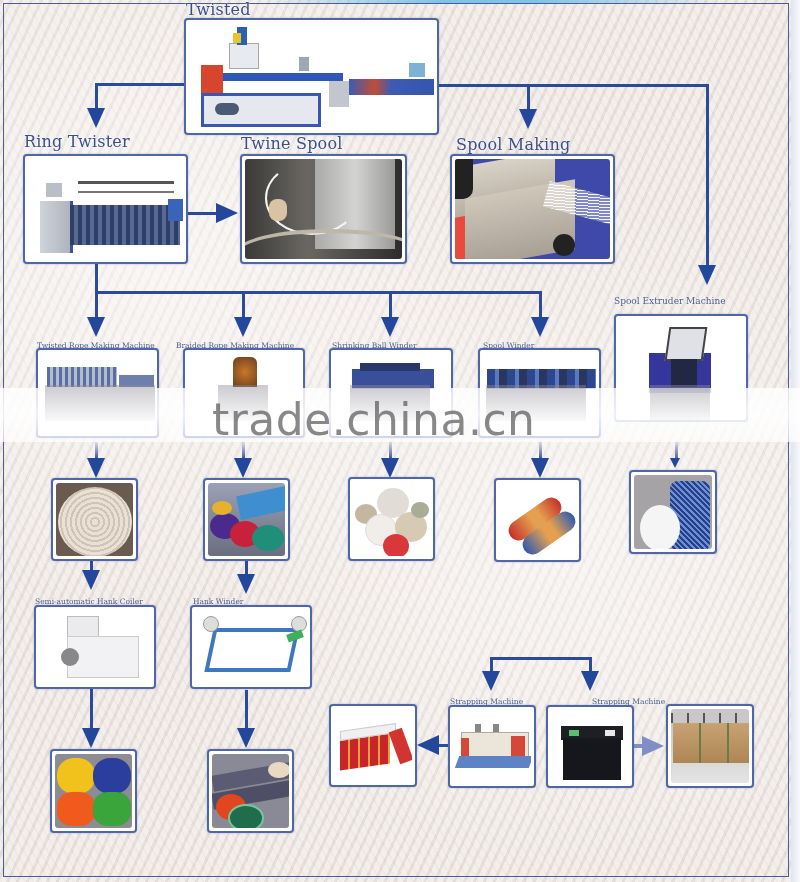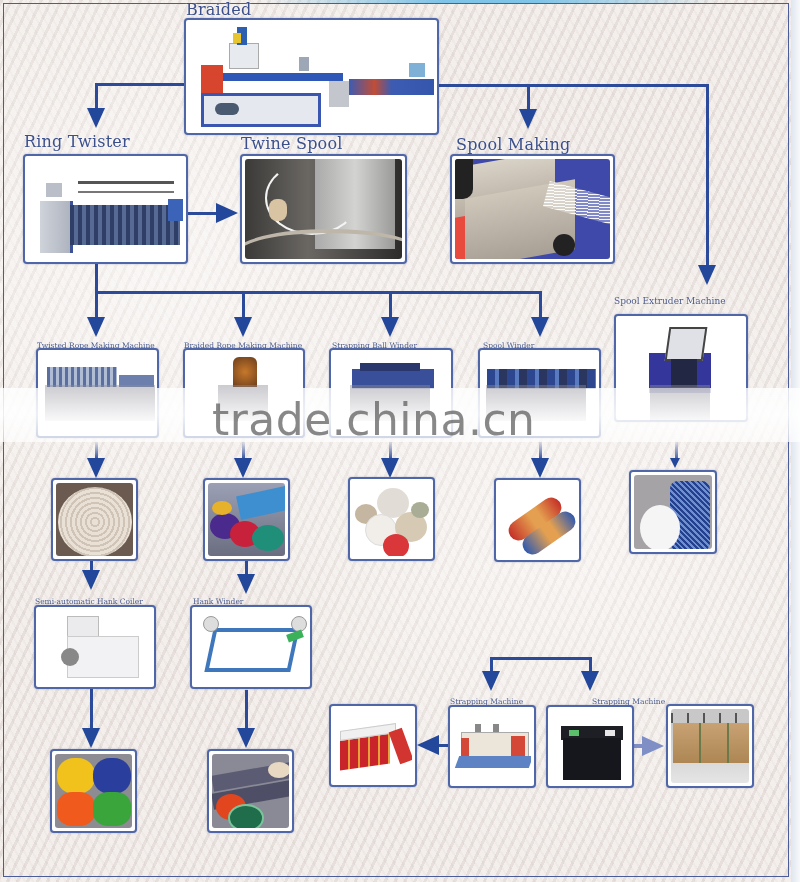--- a/index.html
+++ b/index.html
@@ -110,28 +110,28 @@
 <div class="line" style="left:490px;top:657px;width:100px;height:3px;"></div>
 <div class="line" style="left:490px;top:657px;width:3px;height:16px;"></div>
 <div class="arrow-down" style="left:482px;top:671px;"></div>
 <div class="line" style="left:589px;top:657px;width:3px;height:16px;"></div>
 <div class="arrow-down" style="left:581px;top:671px;"></div>
 <div class="line" style="left:436px;top:744px;width:14px;height:3px;"></div>
 <div class="arrow-left" style="left:417px;top:735px;"></div>
 <div class="line" style="left:634px;top:744px;width:10px;height:4px;background:#7f8fc6;"></div>
 <div class="arrow-right-light" style="left:642px;top:736px;"></div>
 
-<div class="big-label" style="left:186px;top:0px;">Braided</div>
+<div class="big-label" style="left:186px;top:0px;">Twisted</div>
 <div class="big-label" style="left:24px;top:132px;">Ring Twister</div>
 <div class="big-label" style="left:241px;top:134px;">Twine Spool</div>
 <div class="big-label" style="left:456px;top:135px;">Spool Making</div>
 <div class="small-label" style="left:614px;top:296px;font-size:9px;">Spool Extruder Machine</div>
 <div class="small-label" style="left:37px;top:341px;">Twisted Rope Making Machine</div>
-<div class="small-label" style="left:184px;top:341px;">Braided Rope Making Machine</div>
-<div class="small-label" style="left:332px;top:341px;">Strapping Ball Winder</div>
+<div class="small-label" style="left:176px;top:341px;">Braided Rope Making Machine</div>
+<div class="small-label" style="left:332px;top:341px;">Shrinking Ball Winder</div>
 <div class="small-label" style="left:483px;top:341px;">Spool Winder</div>
 <div class="small-label" style="left:35px;top:597px;">Semi-automatic Hank Coiler</div>
 <div class="small-label" style="left:193px;top:597px;">Hank Winder</div>
 <div class="small-label" style="left:450px;top:697px;">Strapping Machine</div>
 <div class="small-label" style="left:548px;top:697px;padding-left:44px;">Strapping Machine</div>
 
 <div class="box" style="left:184px;top:18px;width:255px;height:117px;">
   <div class="photo" style="background:#fff;">
     <div style="position:absolute;left:12px;top:42px;width:22px;height:30px;background:#d8452e;"></div>
     <div style="position:absolute;left:12px;top:70px;width:120px;height:34px;background:#e6e8ef;border:3px solid #3a56b0;box-sizing:border-box;"></div>

